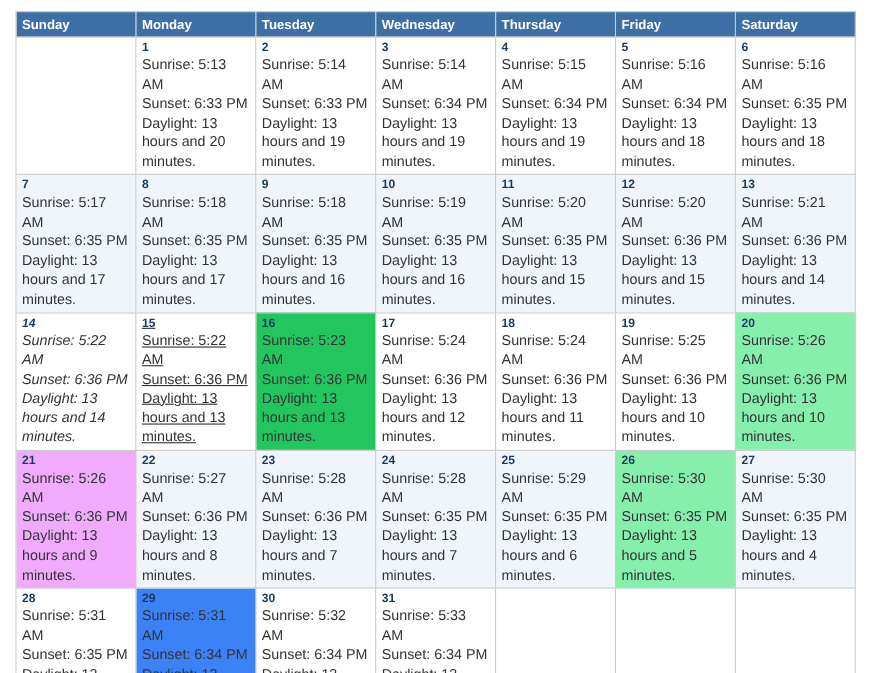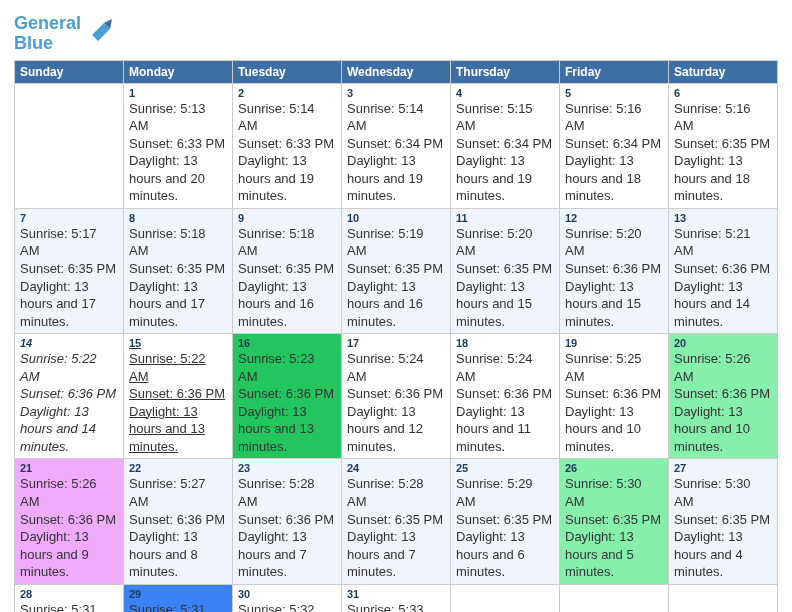--- a/index.html
+++ b/index.html
@@ -94,40 +94,20 @@
     }
     tr:nth-child(odd) td {
       background-color: #fff;
     }
     th:first-child { border-radius: 0; }
   </style>
 </head>
 <body>
 
 <div class="page">
-  <div class="header">
-    <div class="logo">
-      <div>
-        <div style="display:flex;align-items:center;">
-          <div class="logo-text">
-            <span>General</span><br>
-            <span style="color:#4a9fd4;">Blue</span>
-          </div>
-          <svg width="30" height="30" viewBox="0 0 30 30" style="margin-left:3px;margin-top:-8px;">
-            <polygon points="8,20 20,8 26,14 14,26" fill="#4a9fd4"></polygon>
-            <polygon points="20,8 28,4 26,14" fill="#3d6fa5"></polygon>
-          </svg>
-        </div>
-      </div>
-    </div>
-    <div class="title-block">
-      <div class="month-title"></div>
-      <div class="location"></div>
-    </div>
-  </div>
 
   <table>
     <thead>
       <tr>
         <th>Sunday</th>
         <th>Monday</th>
         <th>Tuesday</th>
         <th>Wednesday</th>
         <th>Thursday</th>
         <th>Friday</th>

